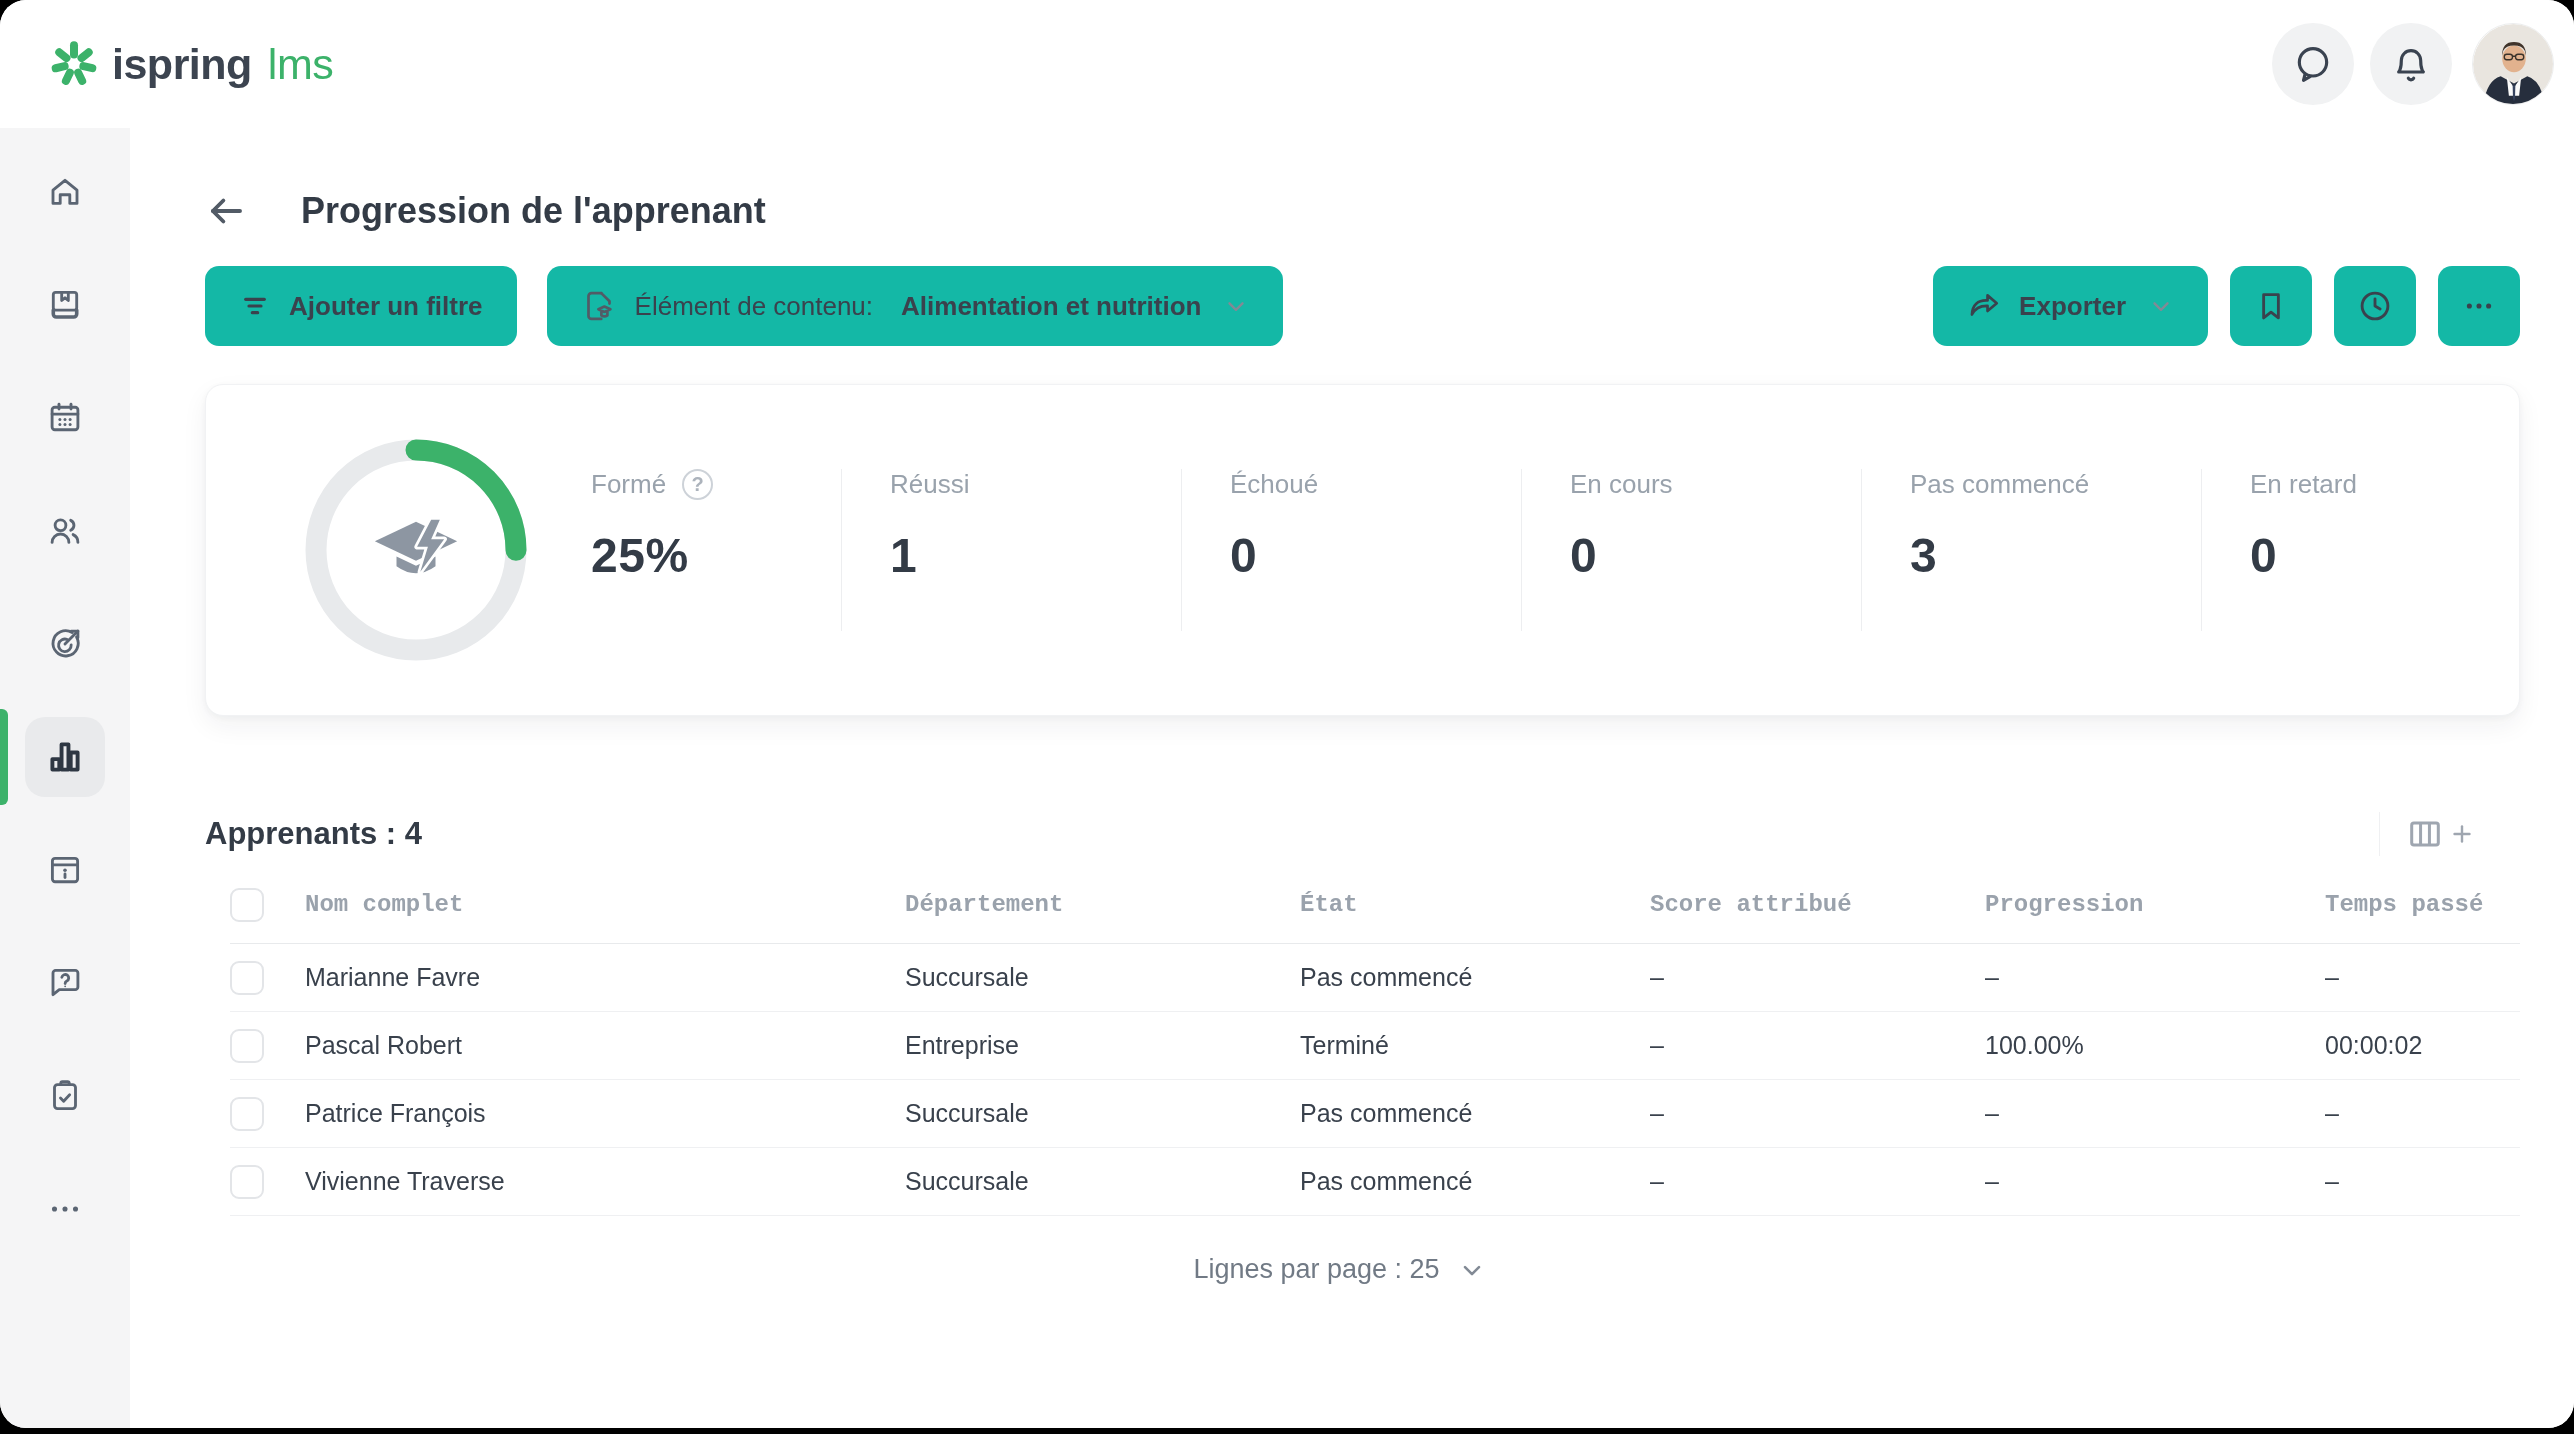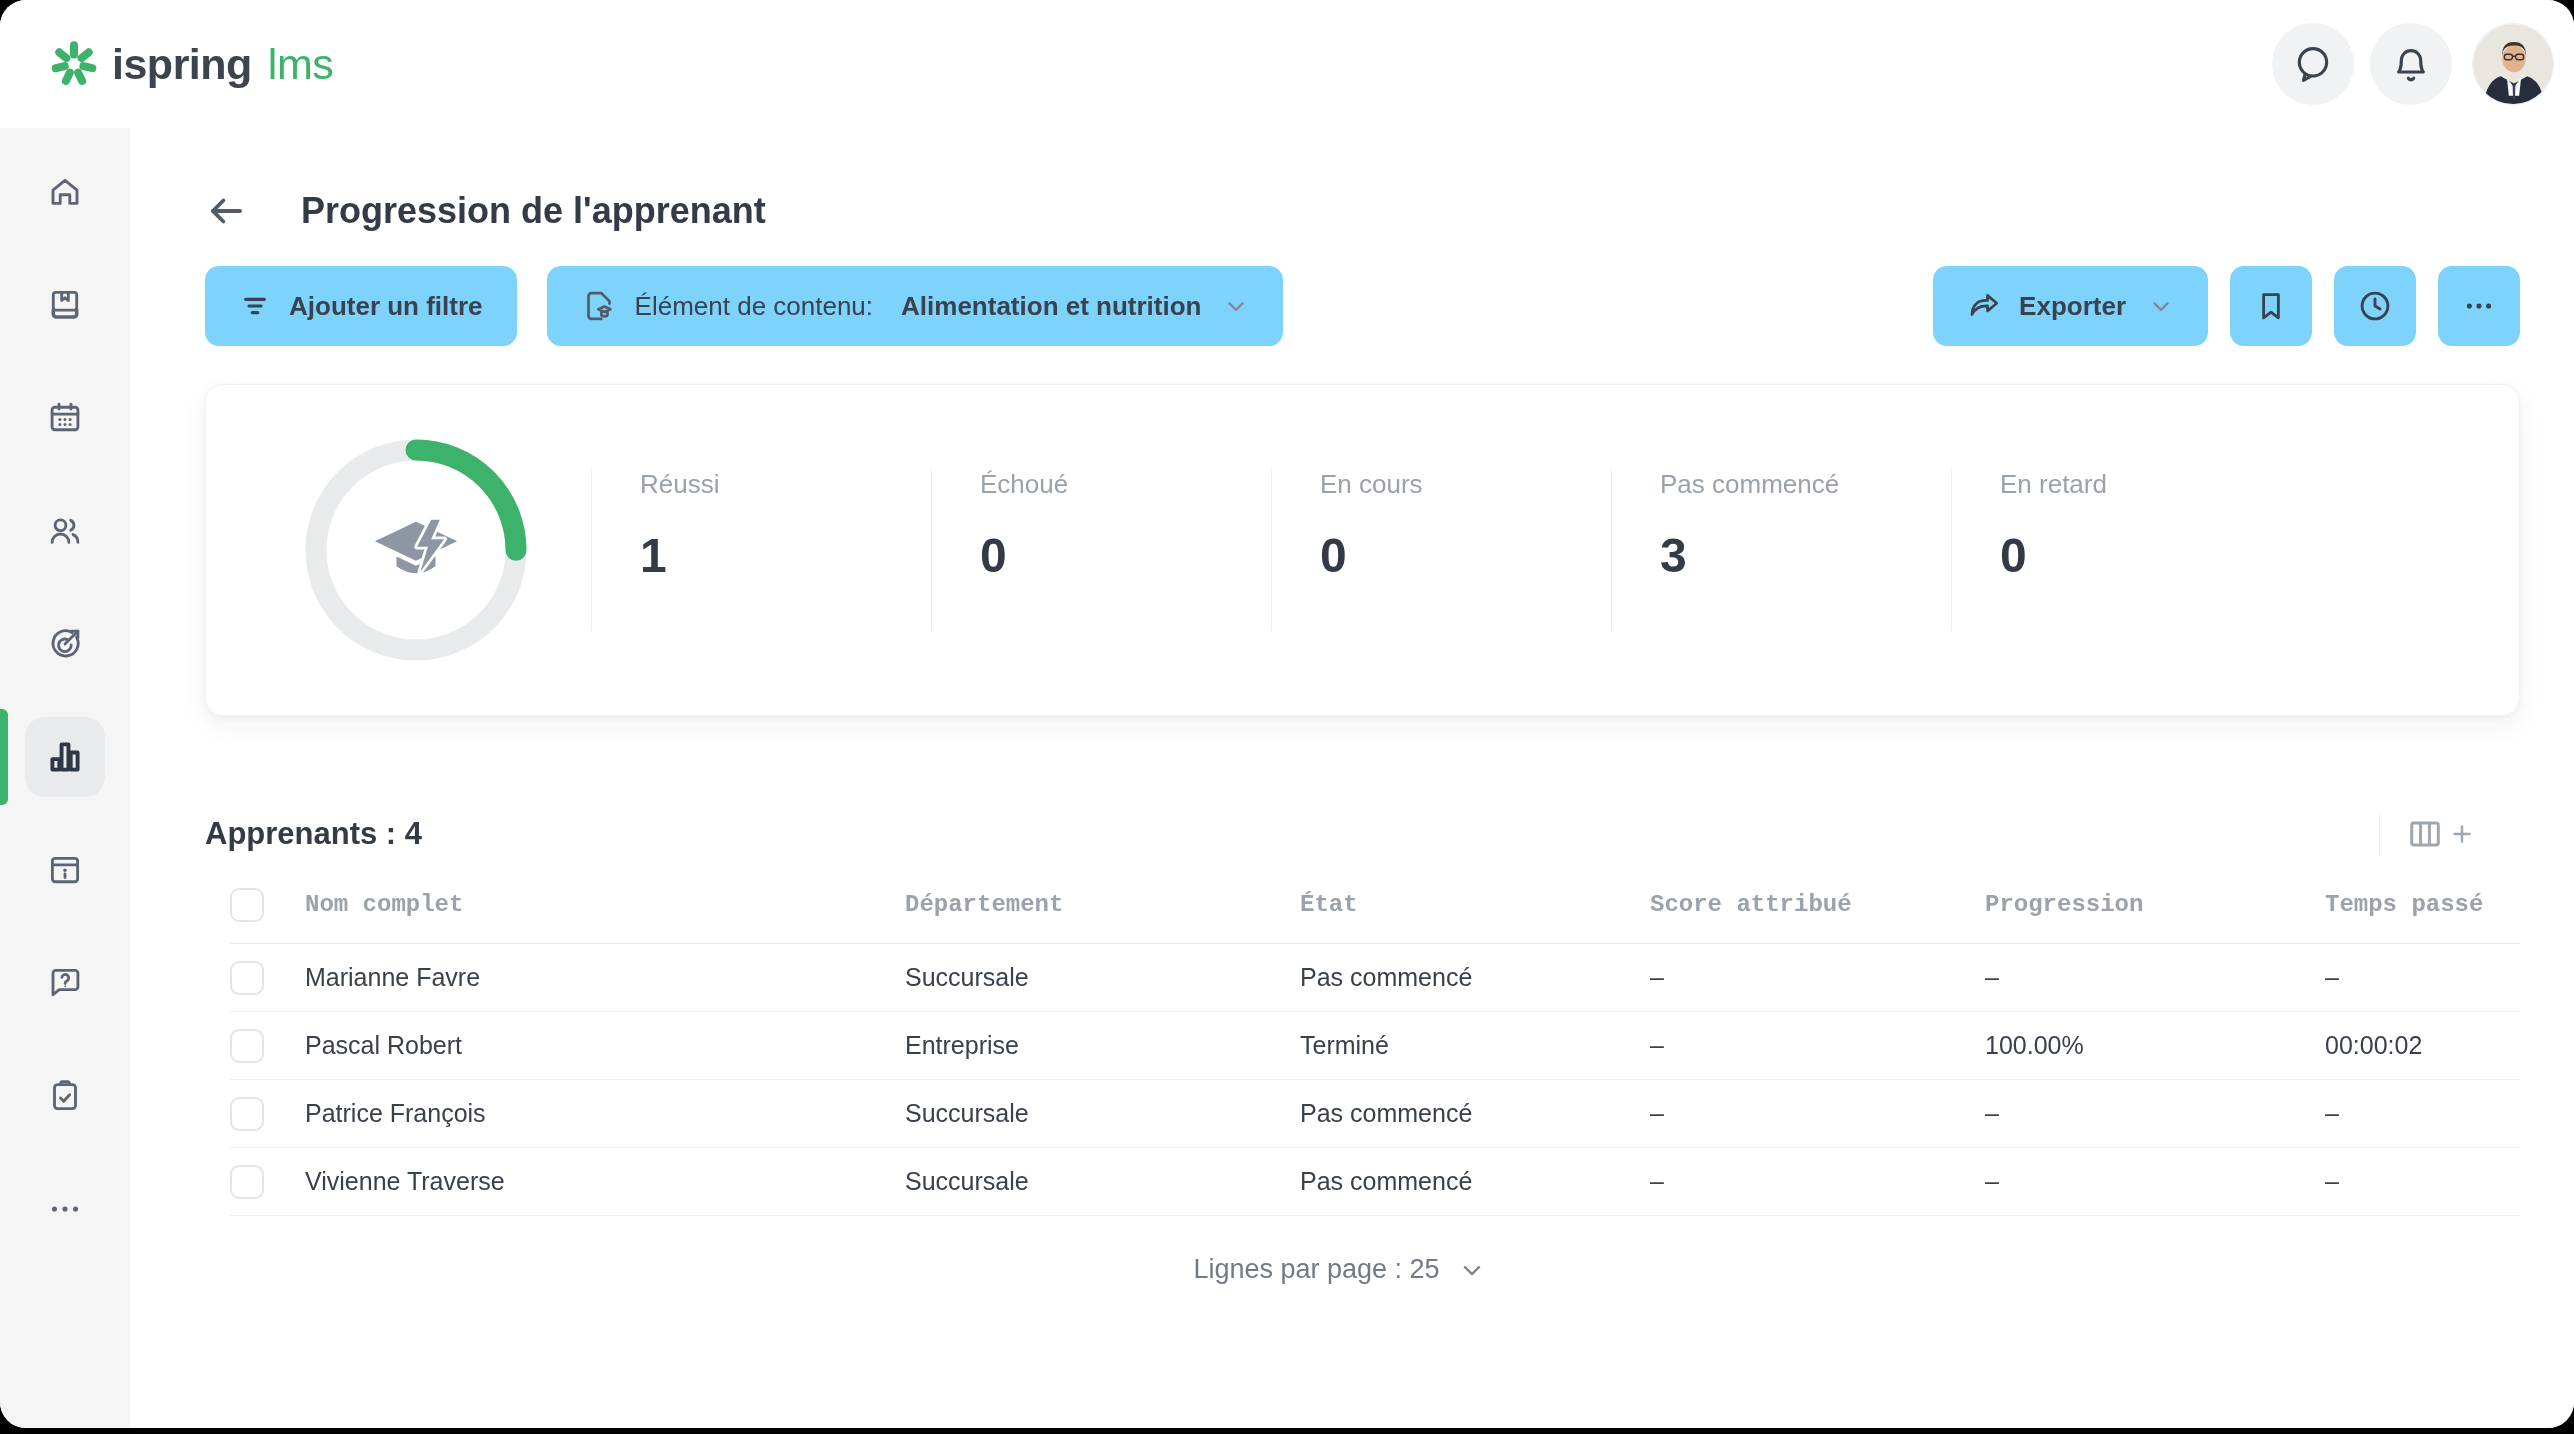--- a/index.html
+++ b/index.html
@@ -24,21 +24,21 @@
 
   .main { flex:1; background:#fff; padding:0 54px 0 75px; position:relative; }
 
   
   .title-row { margin-top:62px; display:flex; align-items:center; gap:54px; }
   .back-btn { background:none; border:none; color:#525B66; cursor:pointer; display:flex; align-items:center; }
   .page-title { font-size:36px; font-weight:700; color:#333B46; }
 
   
   .filter-row { margin-top:34px; display:flex; align-items:center; gap:30px; }
-  .btn { background:#7dd3fc; border:none; border-radius:14px; height:80px; font-size:26px; color:#3A424D; display:flex; align-items:center; gap:18px; padding:0 34px; cursor:pointer; font-family:inherit; }
+  .btn { background:#14b8a6; border:none; border-radius:14px; height:80px; font-size:26px; color:#3A424D; display:flex; align-items:center; gap:18px; padding:0 34px; cursor:pointer; font-family:inherit; }
   .btn .semibold { font-weight:700; }
   .btn .chev { color:#828A95; margin-left:4px; display:flex; }
   .icon-btn { width:82px; height:80px; padding:0; justify-content:center; gap:0; }
   .toolbar-right { margin-left:auto; display:flex; align-items:center; gap:22px; }
   .filter-value-wrap { display:flex; align-items:center; gap:28px; }
 
   
   .overview-card { margin-top:38px; height:332px; background:#fff; border:1px solid #F1F2F4; border-radius:18px; box-shadow:0 2px 6px rgba(30,40,55,0.04), 0 10px 26px rgba(30,40,55,0.06); display:flex; align-items:center; }
   .donut-wrap { width:385px; padding-left:95px; flex-shrink:0; display:flex; align-items:center; }
   .donut { position:relative; width:230px; height:230px; }
@@ -330,20 +330,27 @@
               <svg width="104" height="104" viewBox="0 0 96 96" fill="#8D96A2">
                 <path d="M48 22 L86 40 L48 58 L10 40 Z"></path>
                 <path d="M30 54 v9 q18 13 36 0 v-9 l-18 8.5 Z"></path>
                 <path d="M62 20 L49 45 H59 L52 68 L74 38 H62 L70 20 Z" stroke="#fff" stroke-width="5" stroke-linejoin="round" paint-order="stroke"></path>
               </svg>
             </div>
           </div>
         </div>
 
         <div class="stats">
+          <div class="stat first">
+            <div class="stat-label-row">
+              <span>Formé</span>
+              <span class="help-badge"></span>
+            </div>
+            <div class="stat-value">25%</div>
+          </div>
           <div class="stat bordered">
             <div class="stat-label-row">
                 <span>Réussi</span>
               </div>
             <div class="stat-value">1</div>
           </div>
           <div class="stat bordered">
             <div class="stat-label-row">
                 <span>Échoué</span>
               </div>

